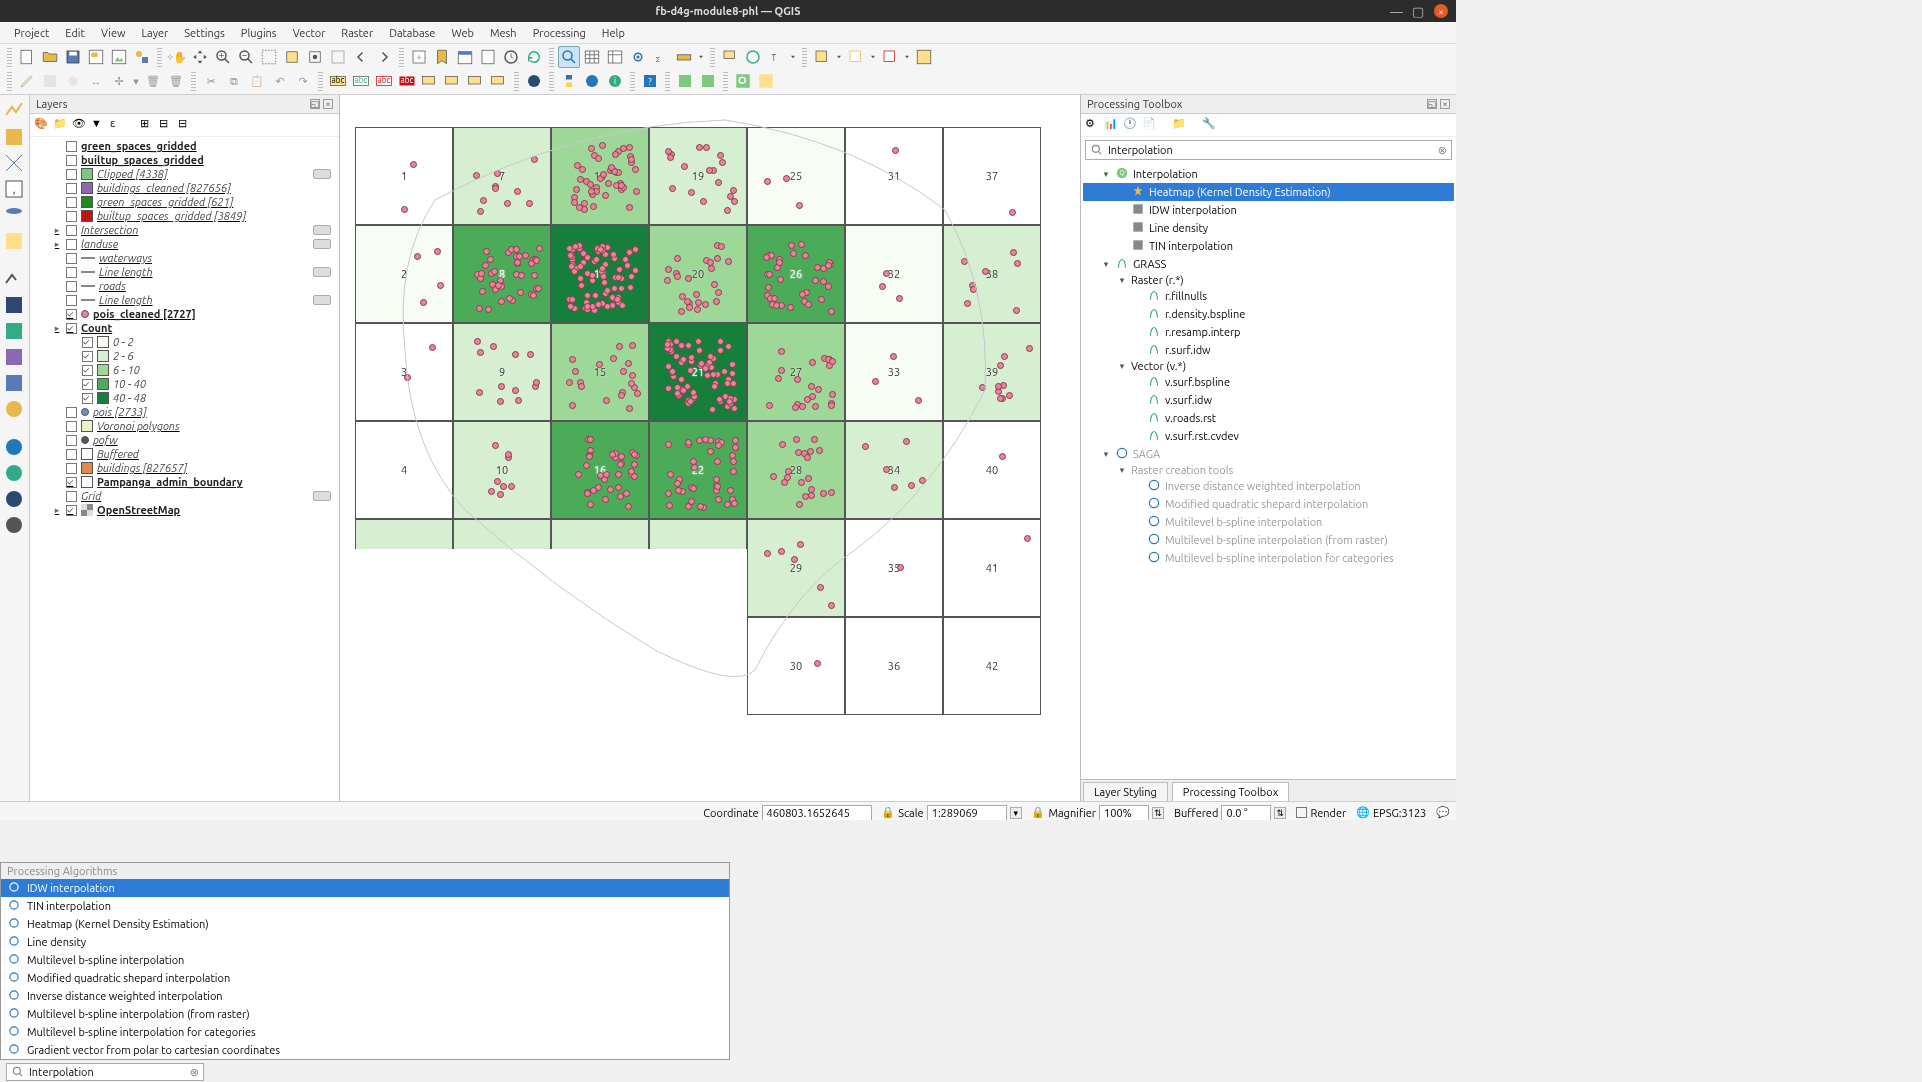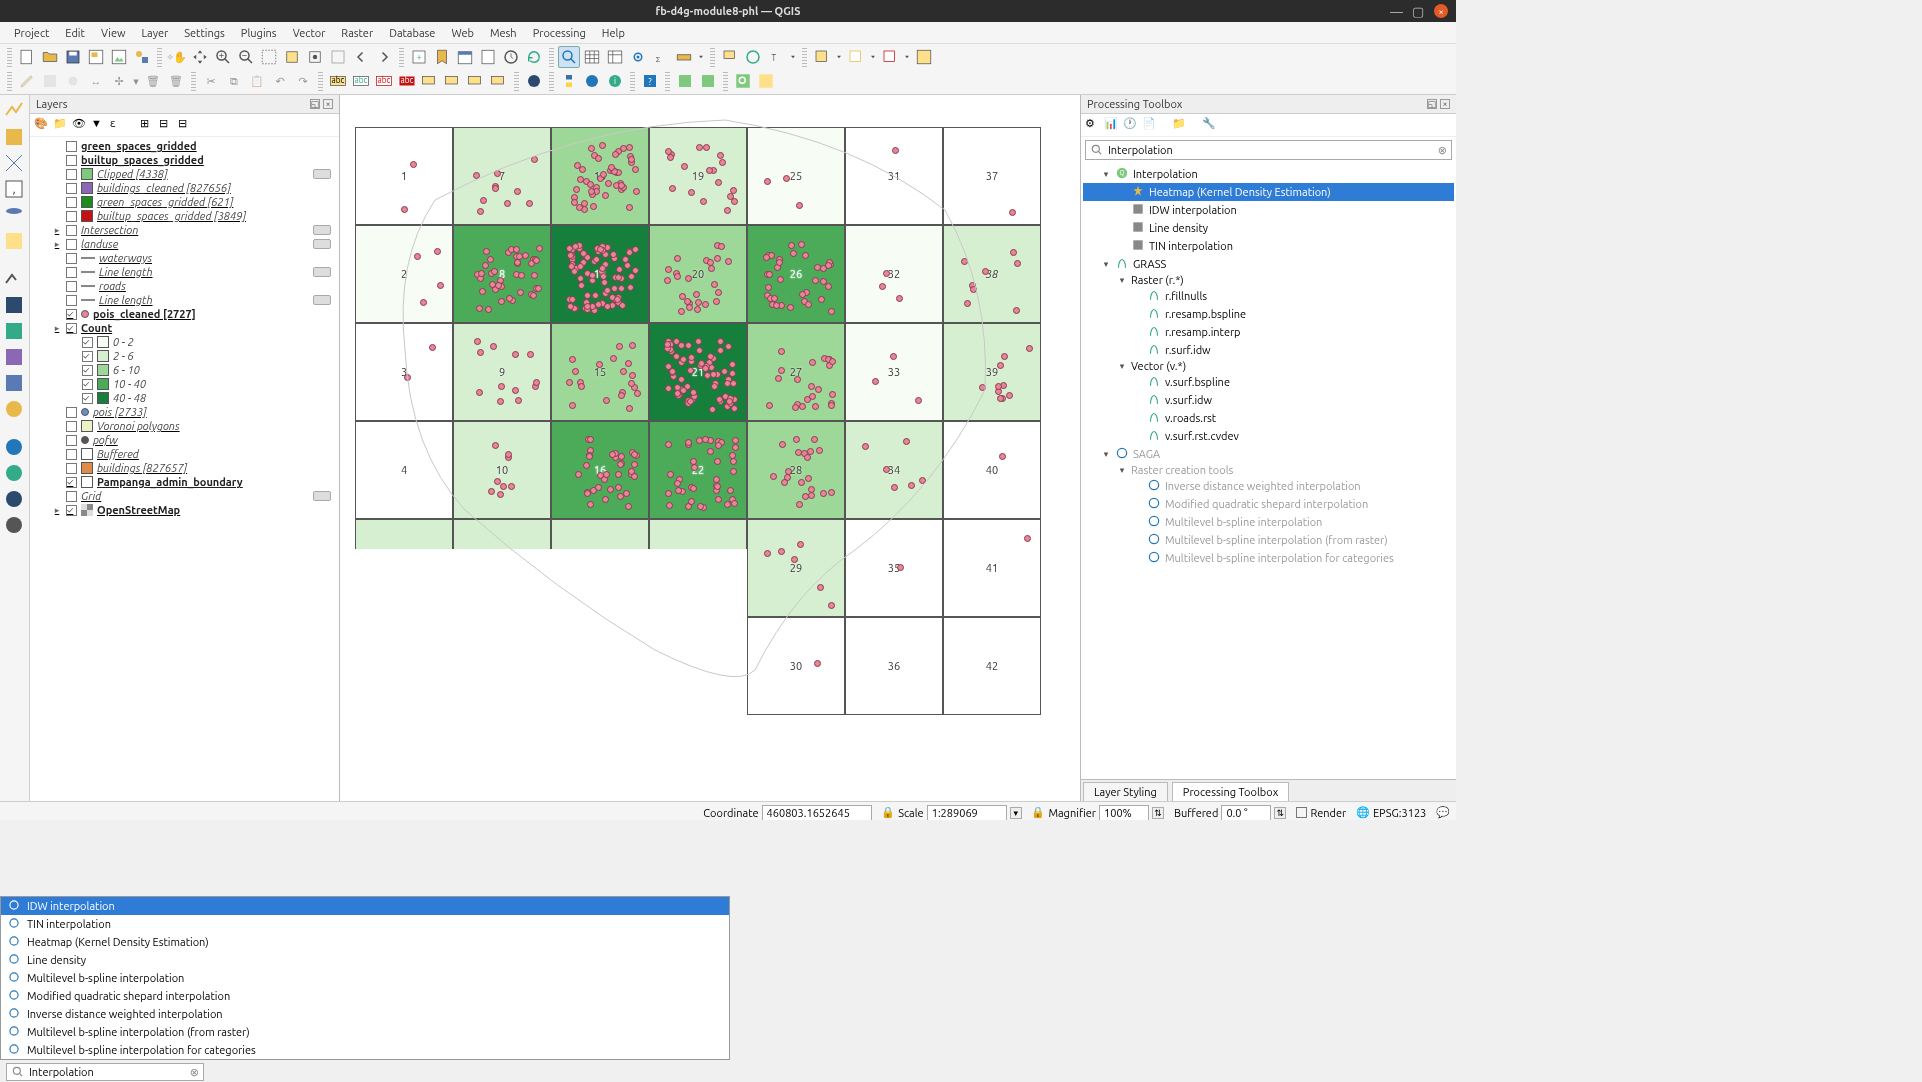--- a/index.html
+++ b/index.html
@@ -1049,21 +1049,21 @@
         <div class="poi" style="left: 408.443px; top: 127.35px;"></div>
         <div class="poi" style="left: 443.766px; top: 164.401px;"></div>
         <div class="poi" style="left: 473.332px; top: 180.982px;"></div>
         <div class="grid-cell" style="left: 490px; top: 98px; width: 98px; height: 98px; background: rgb(247, 252, 245);">
           <span style="background: transparent; text-shadow: rgb(255, 255, 255) 0px 0px 2px;">32</span>
         </div>
         <div class="poi" style="left: 540.821px; top: 168.196px;"></div>
         <div class="poi" style="left: 527.853px; top: 142.603px;"></div>
         <div class="poi" style="left: 523.582px; top: 155.94px;"></div>
         <div class="grid-cell" style="left: 588px; top: 98px; width: 98px; height: 98px; background: rgb(215, 239, 209);">
-          <span style="background: transparent; text-shadow: rgb(255, 255, 255) 0px 0px 2px; font-style: italic;">38</span>
+          <span style="background: transparent; text-shadow: rgb(255, 255, 255) 0px 0px 2px;">38</span>
         </div>
         <div class="poi" style="left: 658.709px; top: 132.83px;"></div>
         <div class="poi" style="left: 657.991px; top: 179.87px;"></div>
         <div class="poi" style="left: 606.25px; top: 131.464px;"></div>
         <div class="poi" style="left: 626.648px; top: 141.463px;"></div>
         <div class="poi" style="left: 608.987px; top: 173.437px;"></div>
         <div class="poi" style="left: 614.494px; top: 154.54px;"></div>
         <div class="poi" style="left: 654.681px; top: 122.443px;"></div>
         <div class="poi" style="left: 615.116px; top: 158.581px;"></div>
         <div class="grid-cell" style="left: 0px; top: 196px; width: 98px; height: 98px; background: rgb(255, 255, 255);">
@@ -1473,21 +1473,21 @@
           <span><svg class="ic" viewBox="0 0 24 24">
               <path d="M6 20c0-8 3-14 6-14s6 6 6 14" fill="none" stroke="#3a8" stroke-width="2"></path>
             </svg></span>
           <span class="lbl">r.fillnulls</span>
         </div>
         <div class="node tindent3">
           <span class="exp"></span>
           <span><svg class="ic" viewBox="0 0 24 24">
               <path d="M6 20c0-8 3-14 6-14s6 6 6 14" fill="none" stroke="#3a8" stroke-width="2"></path>
             </svg></span>
-          <span class="lbl">r.resamp.bspline</span>
+          <span class="lbl">r.density.bspline</span>
         </div>
         <div class="node tindent3">
           <span class="exp"></span>
           <span><svg class="ic" viewBox="0 0 24 24">
               <path d="M6 20c0-8 3-14 6-14s6 6 6 14" fill="none" stroke="#3a8" stroke-width="2"></path>
             </svg></span>
           <span class="lbl">r.resamp.interp</span>
         </div>
         <div class="node tindent3">
           <span class="exp"></span>
@@ -1610,20 +1610,21 @@
     <span>Render</span>
     </div>
   <div class="field">
       <span>🌐</span>
       <span>EPSG:3123</span>
     </div>
   <span>💬</span>
 </div>
 
 <div class="locator-popup" id="locator-popup">
+<div class="hdr">Processing Algorithms</div>
     <div class="row sel">
       <span><svg class="ic" viewBox="0 0 24 24">
           <circle cx="12" cy="12" r="7" fill="none" stroke="#fff" stroke-width="2"></circle>
         </svg></span>
       <span>IDW interpolation</span>
     </div>
     <div class="row">
       <span><svg class="ic" viewBox="0 0 24 24">
           <circle cx="12" cy="12" r="7" fill="none" stroke="#2277bb" stroke-width="2"></circle>
         </svg></span>
@@ -1663,20 +1664,26 @@
       <span><svg class="ic" viewBox="0 0 24 24">
           <circle cx="12" cy="12" r="7" fill="none" stroke="#2277bb" stroke-width="2"></circle>
         </svg></span>
       <span>Multilevel b-spline interpolation (from raster)</span>
     </div>
     <div class="row">
       <span><svg class="ic" viewBox="0 0 24 24">
           <circle cx="12" cy="12" r="7" fill="none" stroke="#2277bb" stroke-width="2"></circle>
         </svg></span>
       <span>Multilevel b-spline interpolation for categories</span>
+    </div>
+    <div class="row">
+      <span><svg class="ic" viewBox="0 0 24 24">
+          <circle cx="12" cy="12" r="7" fill="none" stroke="#2277bb" stroke-width="2"></circle>
+        </svg></span>
+      <span>Gradient vector from polar to cartesian coordinates</span>
     </div>
   </div>
 
 <div class="locator-search">
   <svg class="ic" viewBox="0 0 24 24">
       <circle cx="10" cy="10" r="6" fill="none" stroke="#888" stroke-width="2"></circle>
       <path d="M14 14l5 5" stroke="#888" stroke-width="2"></path>
     </svg>
   <input value="Interpolation" style="">
   <span style="color:#888">⊗</span>

